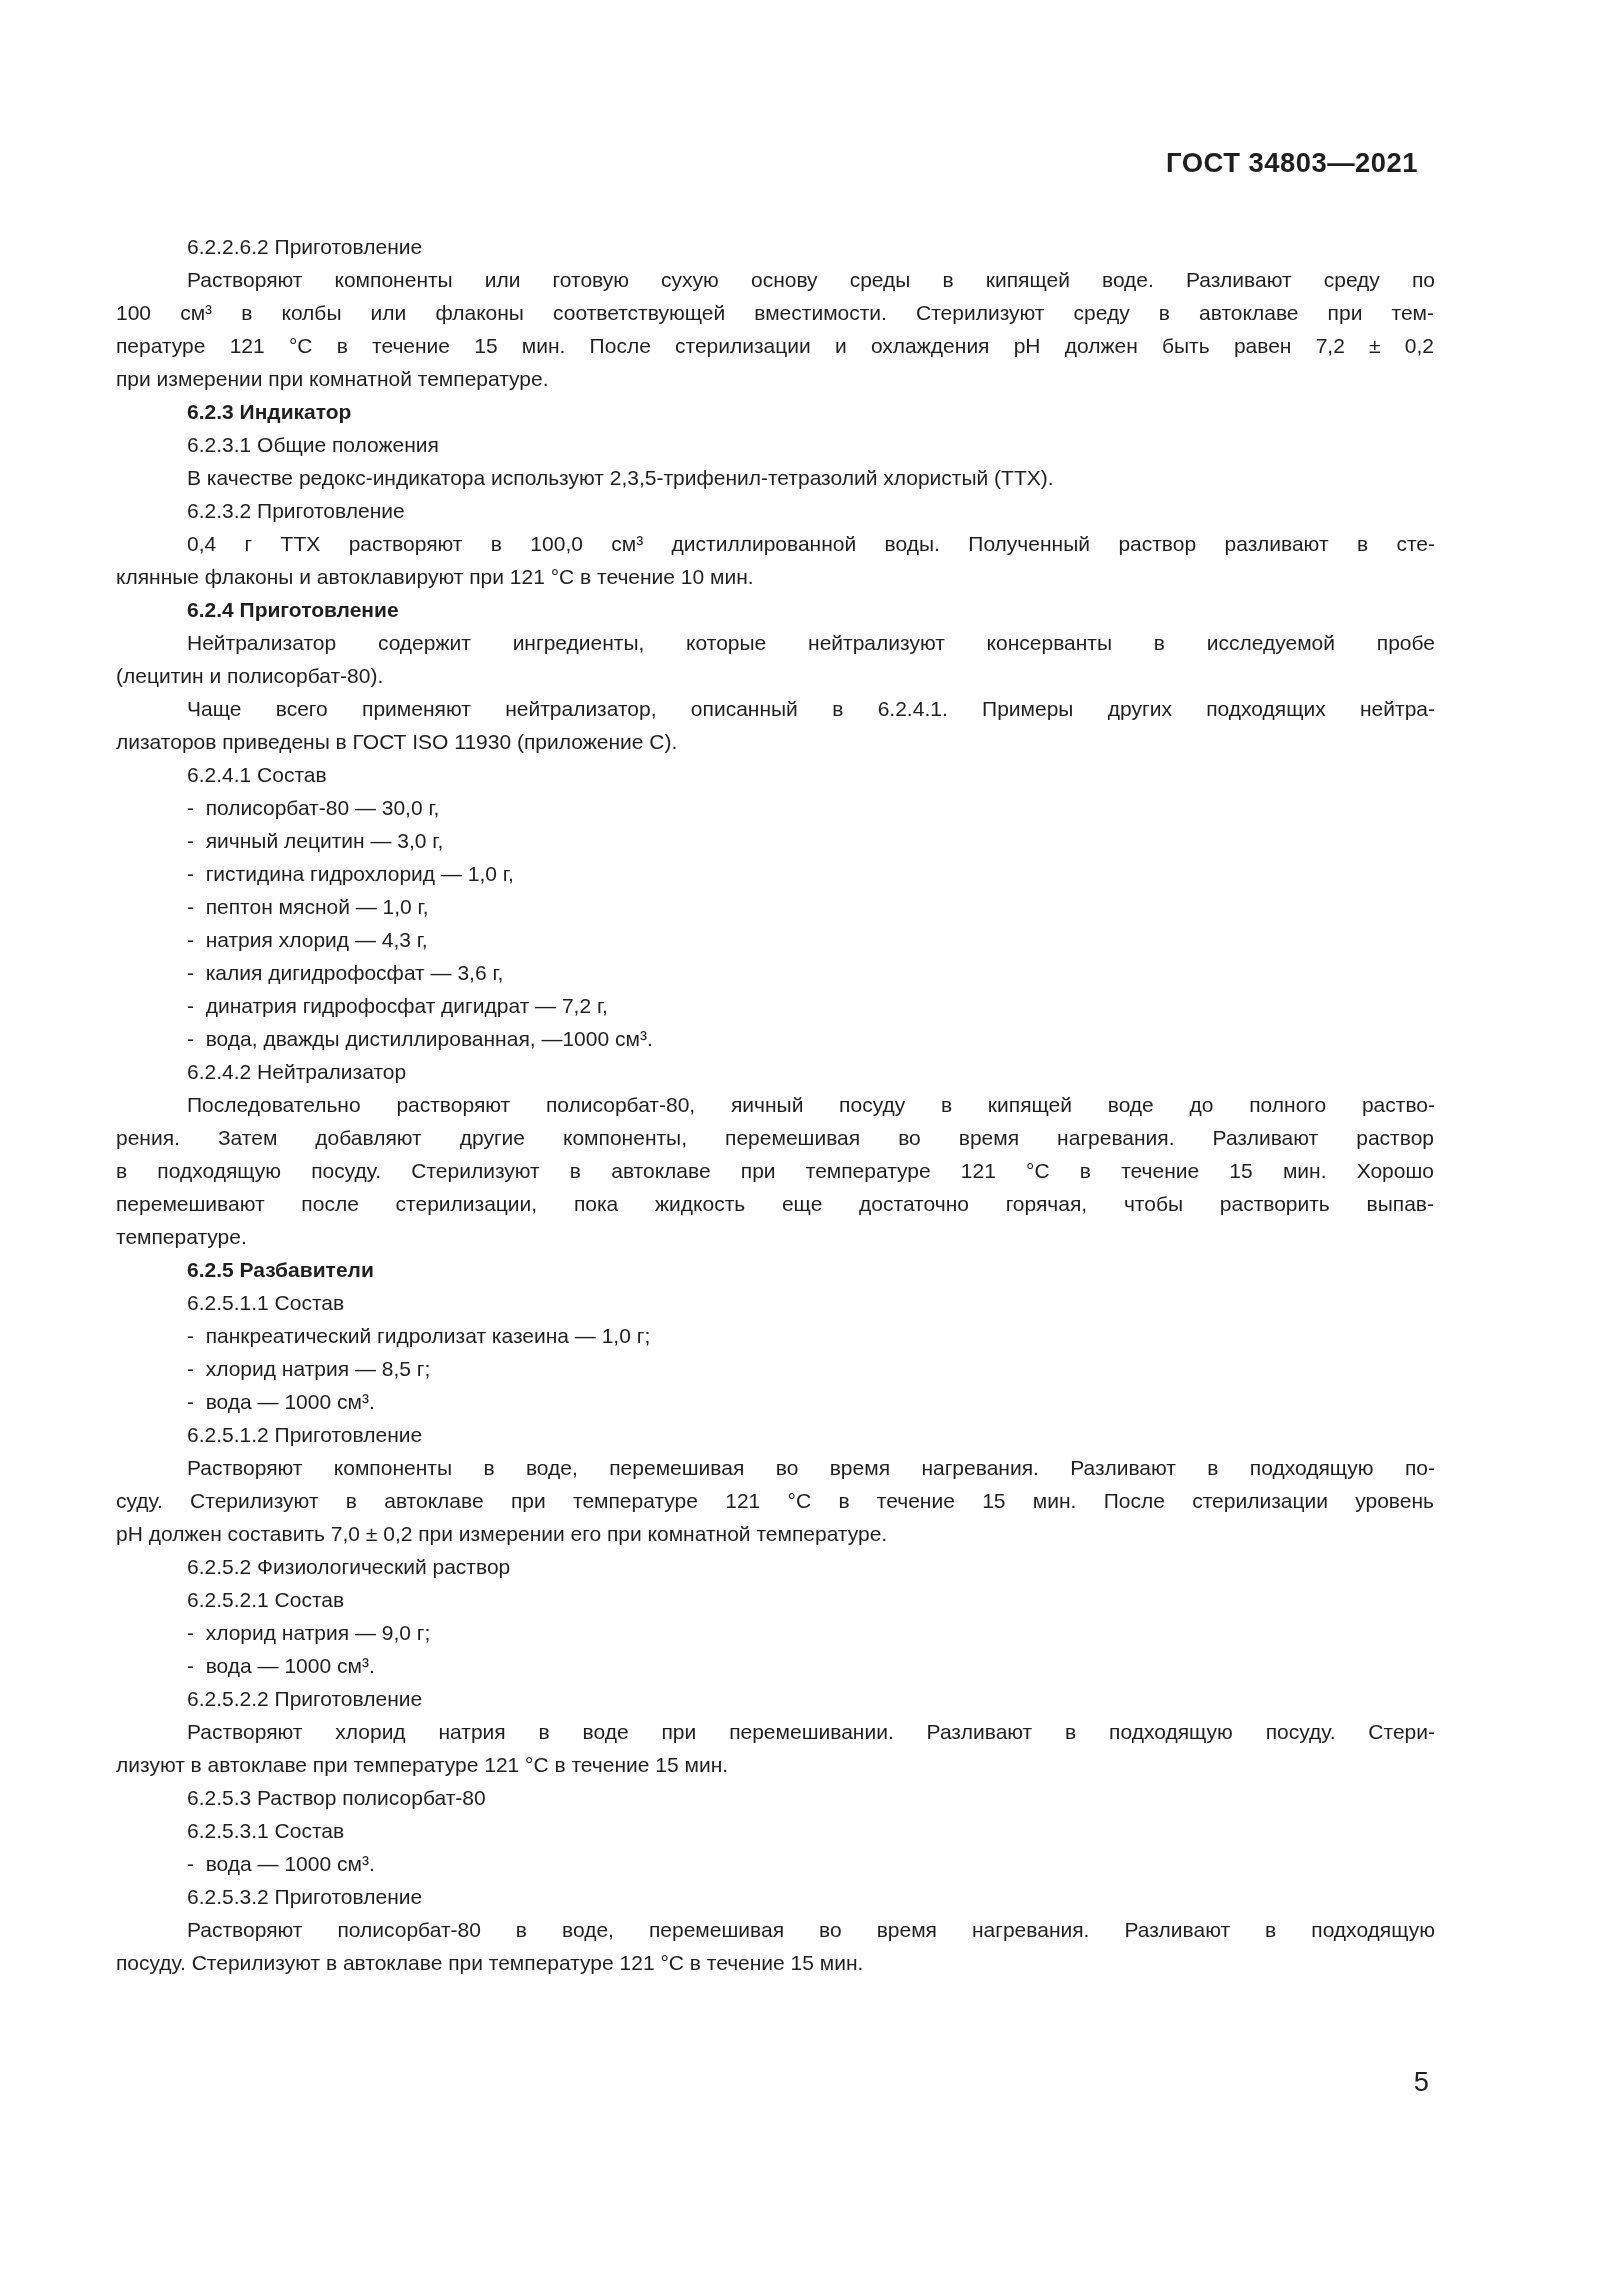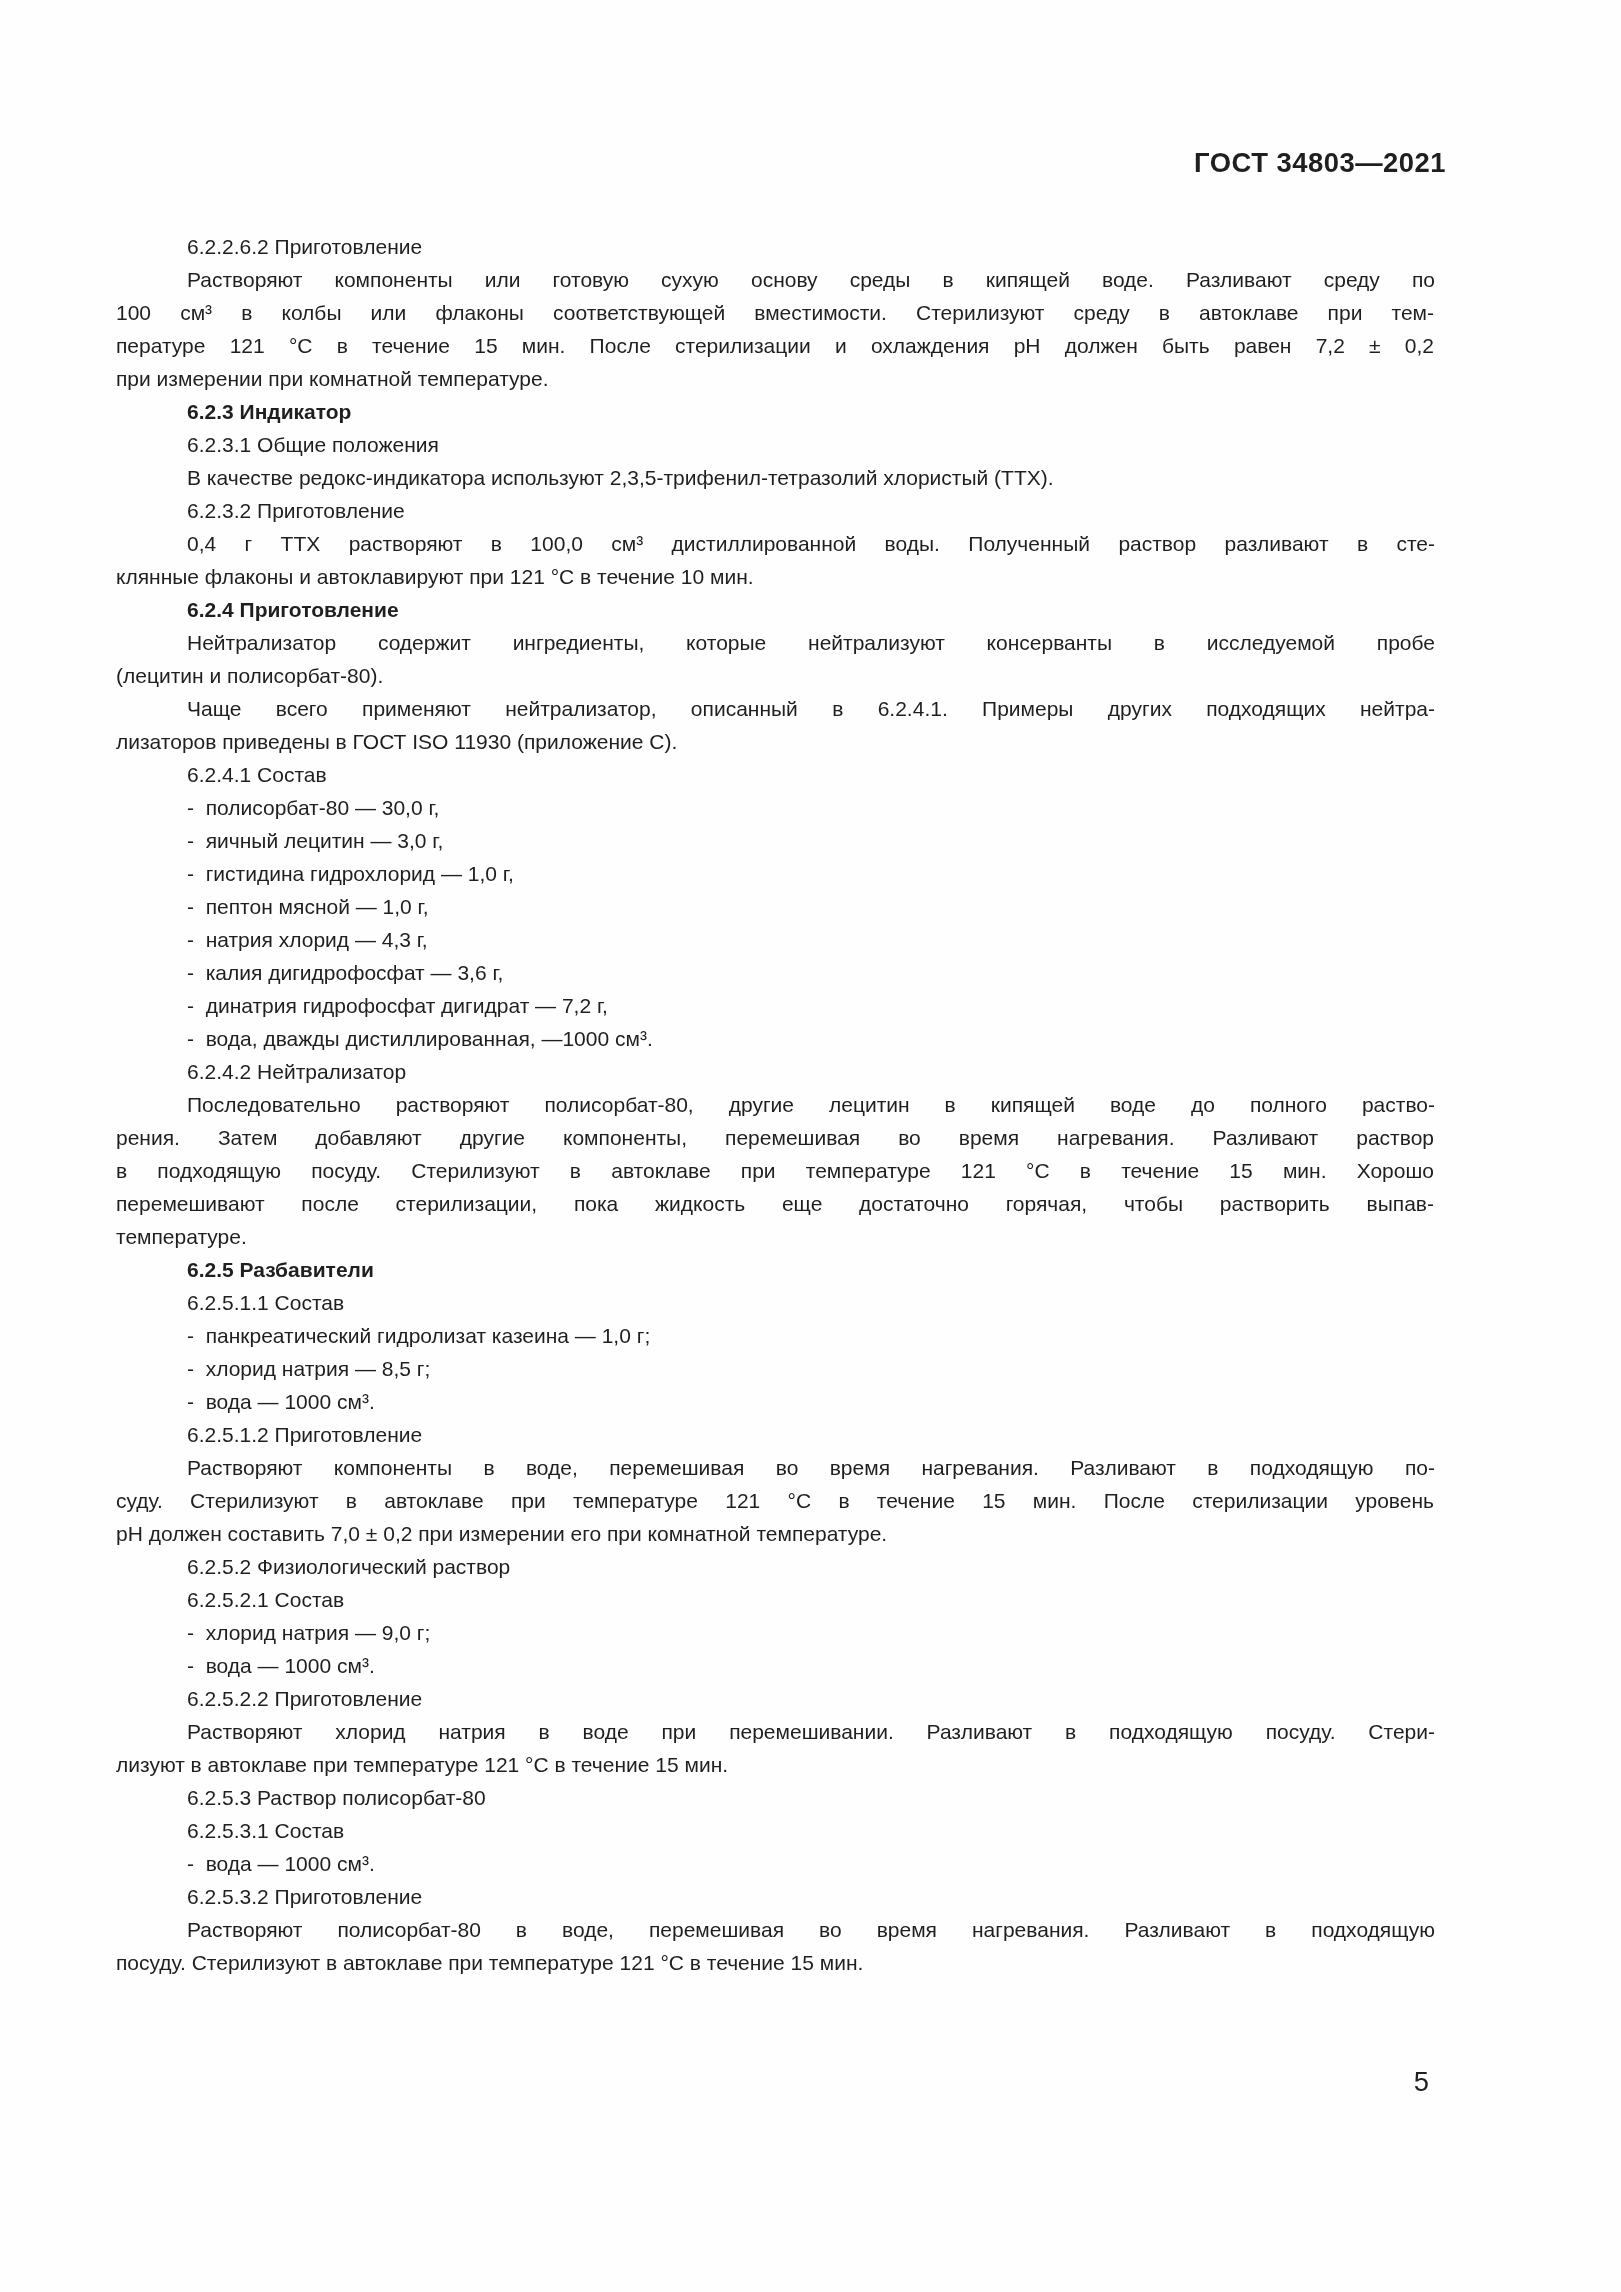--- a/index.html
+++ b/index.html
@@ -12,21 +12,21 @@
     width: 1621px;
     height: 2293px;
     background: #fefefe;
     font-family: "Liberation Sans", "DejaVu Sans", sans-serif;
     color: #1f1f1f;
     overflow: hidden;
   }
   .doc-code {
     position: absolute;
     top: 147px;
-    right: 175px;
+    right: 203px;
     font-size: 27.4px;
     font-weight: 700;
     letter-spacing: 0.5px;
     white-space: nowrap;
   }
   .content {
     position: absolute;
     left: 116px;
     top: 230px;
     width: 1318px;
@@ -77,21 +77,21 @@
       <div class="line indent">6.2.4.1 Состав</div>
       <div class="line indent">-&nbsp; полисорбат-80 — 30,0 г,</div>
       <div class="line indent">-&nbsp; яичный лецитин — 3,0 г,</div>
       <div class="line indent">-&nbsp; гистидина гидрохлорид — 1,0 г,</div>
       <div class="line indent">-&nbsp; пептон мясной — 1,0 г,</div>
       <div class="line indent">-&nbsp; натрия хлорид — 4,3 г,</div>
       <div class="line indent">-&nbsp; калия дигидрофосфат — 3,6 г,</div>
       <div class="line indent">-&nbsp; динатрия гидрофосфат дигидрат — 7,2 г,</div>
       <div class="line indent">-&nbsp; вода, дважды дистиллированная, —1000 см³.</div>
       <div class="line indent">6.2.4.2 Нейтрализатор</div>
-      <div class="line indent flush">Последовательно растворяют полисорбат-80, другие лецитин в кипящей воде до полного раство-</div>
+      <div class="line indent flush">Последовательно растворяют полисорбат-80, яичный посуду в кипящей воде до полного раство-</div>
       <div class="line flush">рения. Затем добавляют другие компоненты, перемешивая во время нагревания. Разливают раствор</div>
       <div class="line flush">в подходящую посуду. Стерилизуют в автоклаве при температуре 121 °С в течение 15 мин. Хорошо</div>
       <div class="line flush">перемешивают после стерилизации, пока жидкость еще достаточно горячая, чтобы растворить выпав-</div>
       <div class="line">температуре.</div>
       <div class="line bold indent">6.2.5 Разбавители</div>
       <div class="line indent">6.2.5.1.1 Состав</div>
       <div class="line indent">-&nbsp; панкреатический гидролизат казеина — 1,0 г;</div>
       <div class="line indent">-&nbsp; хлорид натрия — 8,5 г;</div>
       <div class="line indent">-&nbsp; вода — 1000 см³.</div>
       <div class="line indent">6.2.5.1.2 Приготовление</div>

